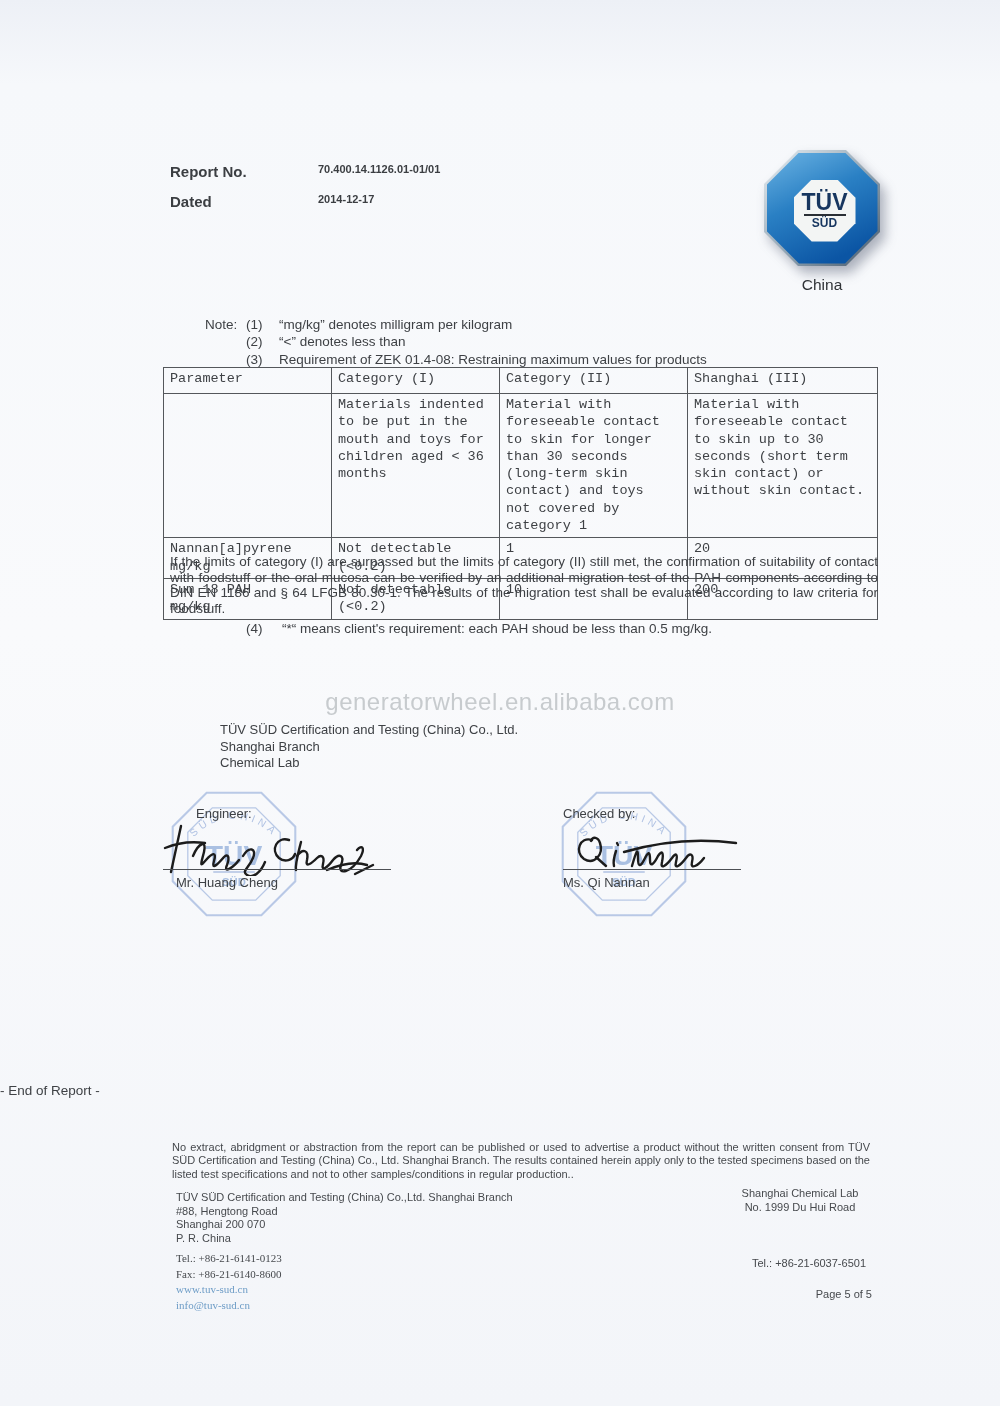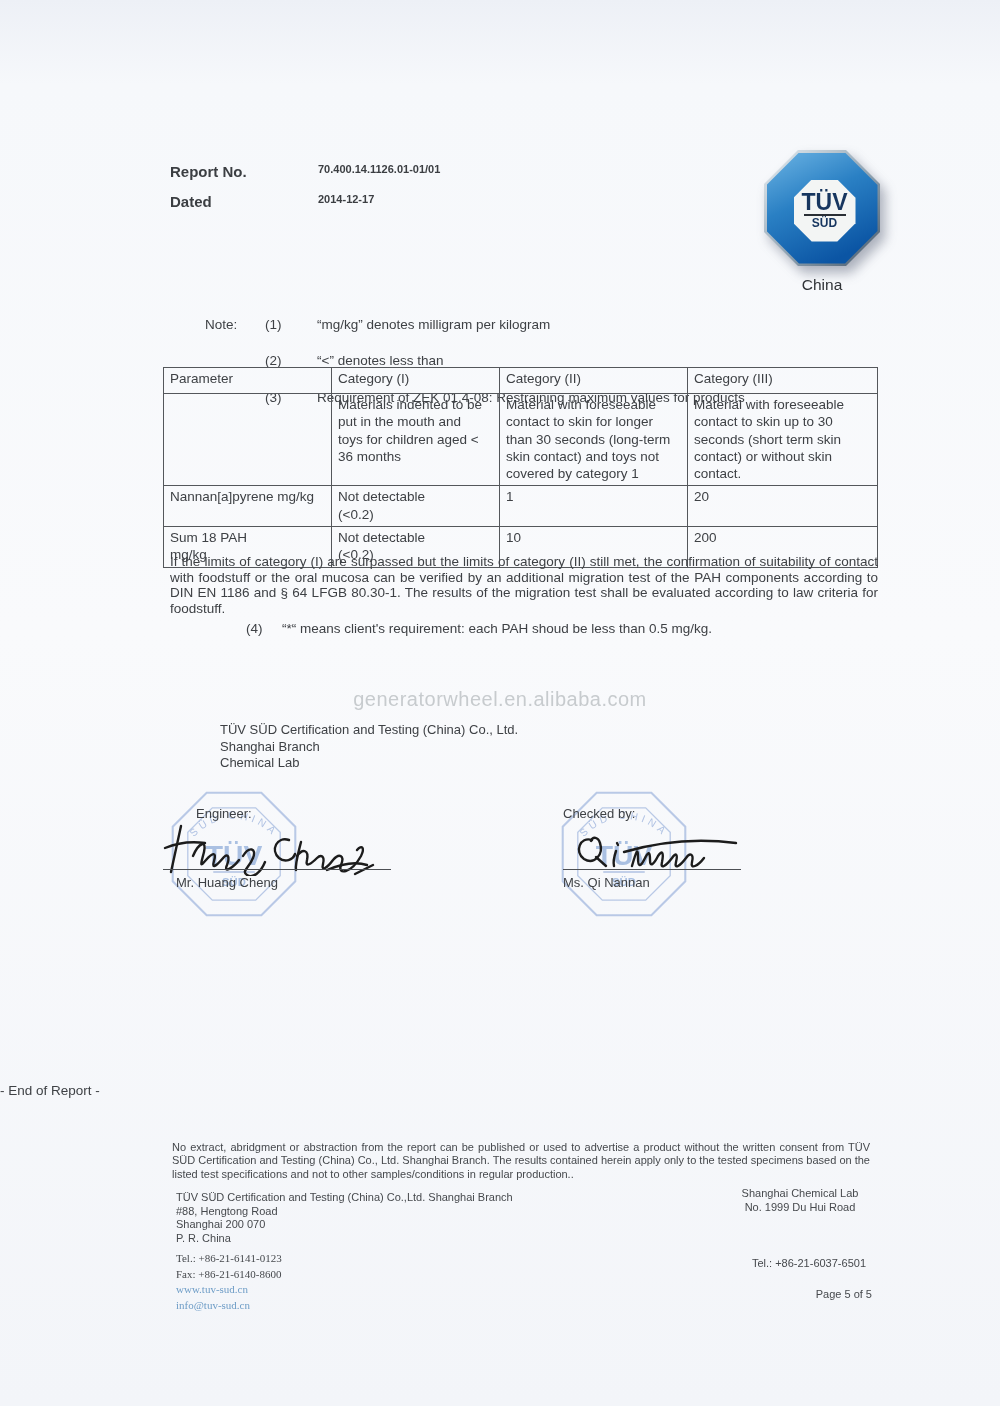--- a/index.html
+++ b/index.html
@@ -29,31 +29,31 @@
   .logo-tuv { font-size: 23px; font-weight: bold; color:#17365f; letter-spacing: 0px; line-height: 22px; }
   .logo-rule { width: 42px; border-top: 2px solid #2a2f35; margin: 1px 0 1px 0; }
   .logo-sud { font-size: 12px; font-weight: bold; color:#17365f; line-height: 13px; }
   .logo-caption { margin-top: 10px; font-size: 15.5px; color:#303337; }
 
   
   .note-grid { display:grid; grid-template-columns: 41px 33px auto; font-size: 13.5px; line-height: 17.4px; color:#3e4145; }
 
   
   table.cat { border-collapse: collapse; table-layout: fixed; width: 714px; font-size: 13.5px; color:#3e4145; }
-  table.cat td, table.cat th { border: 1px solid #54575b; vertical-align: top; text-align:left; padding: 2px 12px 3px 6px; font-weight: normal; line-height: 17.3px; white-space: pre-line; }
+  table.cat td, table.cat th { border: 1px solid #54575b; vertical-align: top; text-align:left; padding: 2px 12px 3px 6px; font-weight: normal; line-height: 17.3px; white-space: pre-line; font-family: Liberation Mono, monospace; }
   .c1{width:168px}.c2{width:168px}.c3{width:188px}.c4{width:190px}
   tr.hdr-row td { height: 26px; }
   tr.desc-row td { height: 87px; }
   tr.r3 td { height: 34px; }
   tr.r4 td { height: 36px; }
 
   .para { font-size: 13.5px; line-height: 15.5px; text-align: justify; color:#3e4145; }
   .note4-grid { display:grid; grid-template-columns: 36px auto; font-size: 13.5px; color:#3e4145; }
 
-  .watermark { width:100%; text-align:center; font-size: 20px; color:#c7cbce; letter-spacing: .5px; }
+  .watermark { width:100%; text-align:center; font-size: 24px; color:#c7cbce; letter-spacing: .5px; }
 
   .company { font-size: 13px; line-height: 16.6px; color:#3e4145; }
 
   .sig-label { font-size: 13px; color:#3e4145; }
   .sig-line { border-bottom: 1.5px solid #4c4f53; }
   .sig-name { font-size: 13px; color:#3e4145; }
   .stamp { opacity: .8; }
 
   .end-report { width: 100%; text-align: left; font-size: 13.5px; color:#3e4145; }
 
@@ -82,39 +82,39 @@
             <div class="logo-tuv">TÜV</div>
             <div class="logo-rule"></div>
             <div class="logo-sud">SÜD</div>
           </div>
         </div>
       </div>
     </div>
     <div class="logo-caption">China</div>
   </div>
 
-  <div class="abs note-grid" style="left:205px; top:316px; width:600px;gap:19px;">
+  <div class="abs note-grid" style="left:205px; top:316px; width:600px;">
     <div>Note:</div>
     <div>(1)</div>
     <div>“mg/kg” denotes milligram per kilogram</div>
     <div></div>
     <div>(2)</div>
     <div>“&lt;” denotes less than</div>
     <div></div>
     <div>(3)</div>
     <div>Requirement of ZEK 01.4-08: Restraining maximum values for products</div>
   </div>
 
   <table class="cat abs" style="left:163px; top:367px;">
     <tbody>
         <tr class="hdr-row">
       <td class="c1">Parameter</td>
       <td class="c2">Category (I)</td>
       <td class="c3">Category (II)</td>
-      <td class="c4">Category (III)</td>
+      <td class="c4">Shanghai (III)</td>
     </tr>
     <tr class="desc-row">
       <td></td>
       <td>Materials indented to be put in the mouth and toys for children aged &lt; 36 months</td>
       <td>Material with foreseeable contact to skin for longer than 30 seconds (long-term skin contact) and toys not covered by category 1</td>
       <td>Material with foreseeable contact to skin up to 30 seconds (short term skin contact) or without skin contact.</td>
     </tr>
     <tr class="r3">
       <td>Nannan[a]pyrene mg/kg</td>
       <td>Not detectable

